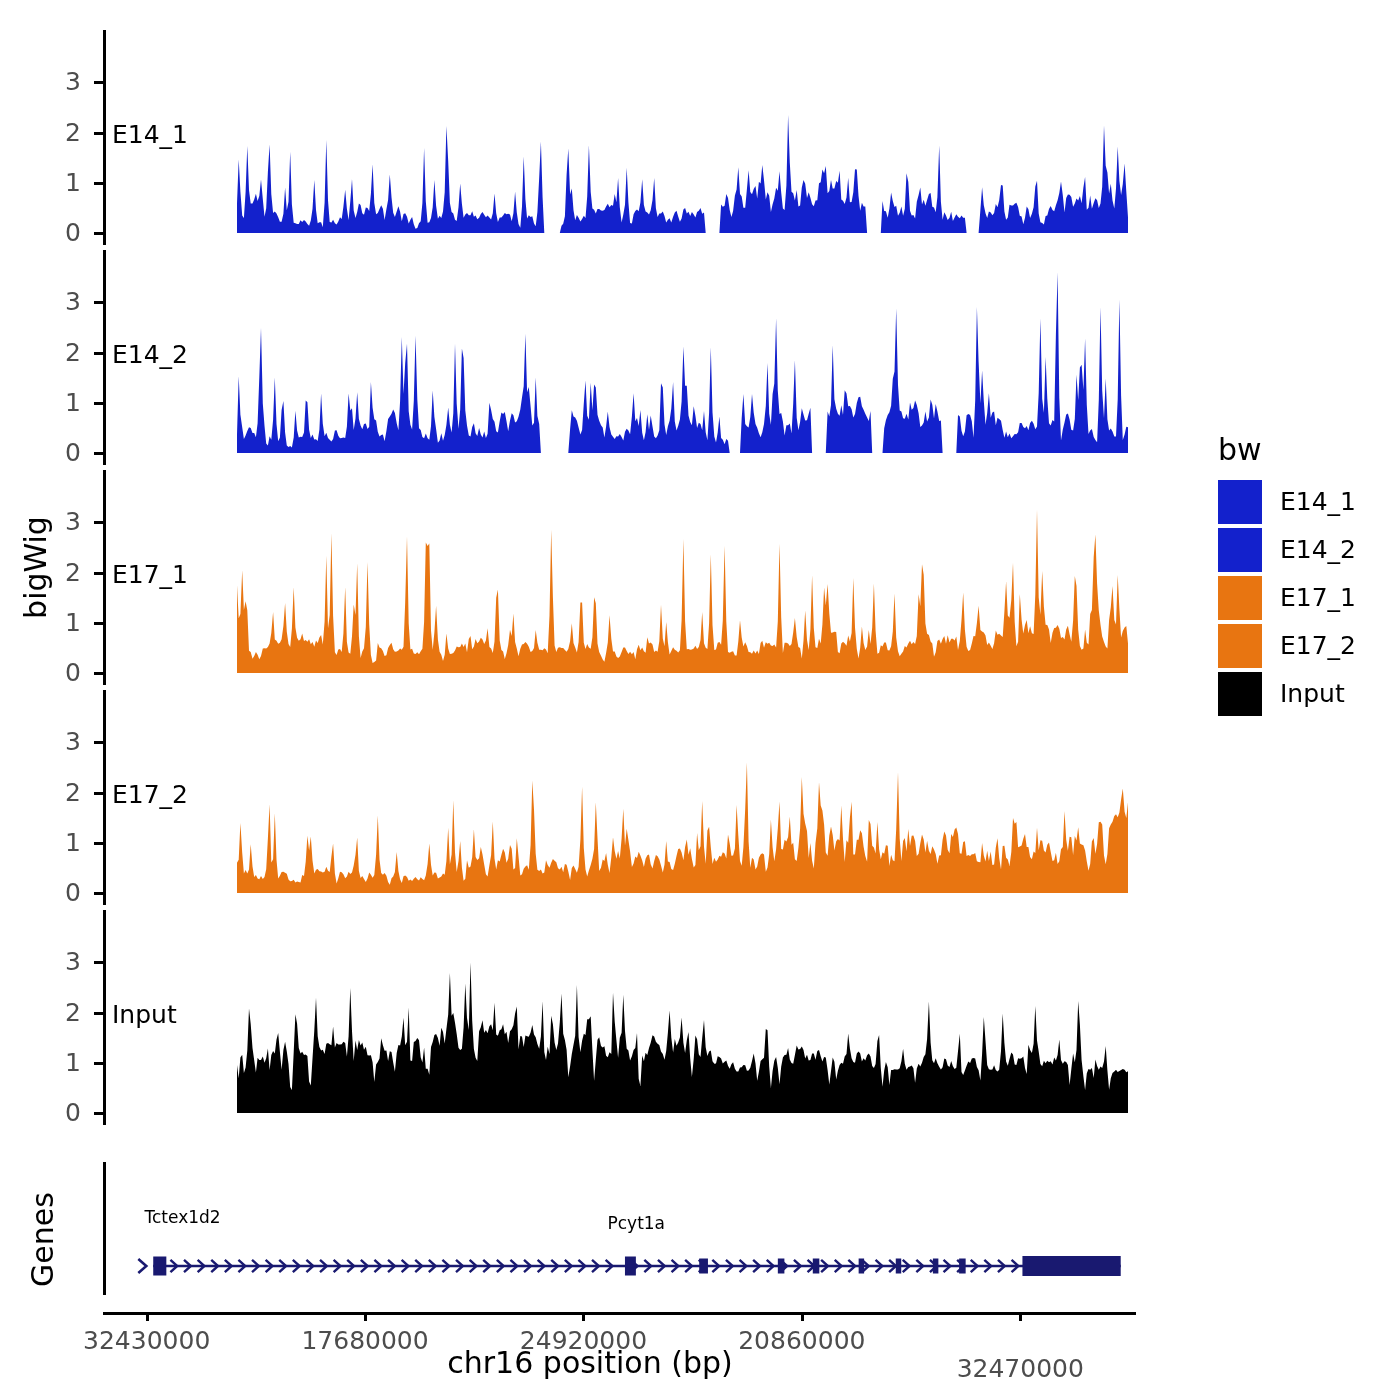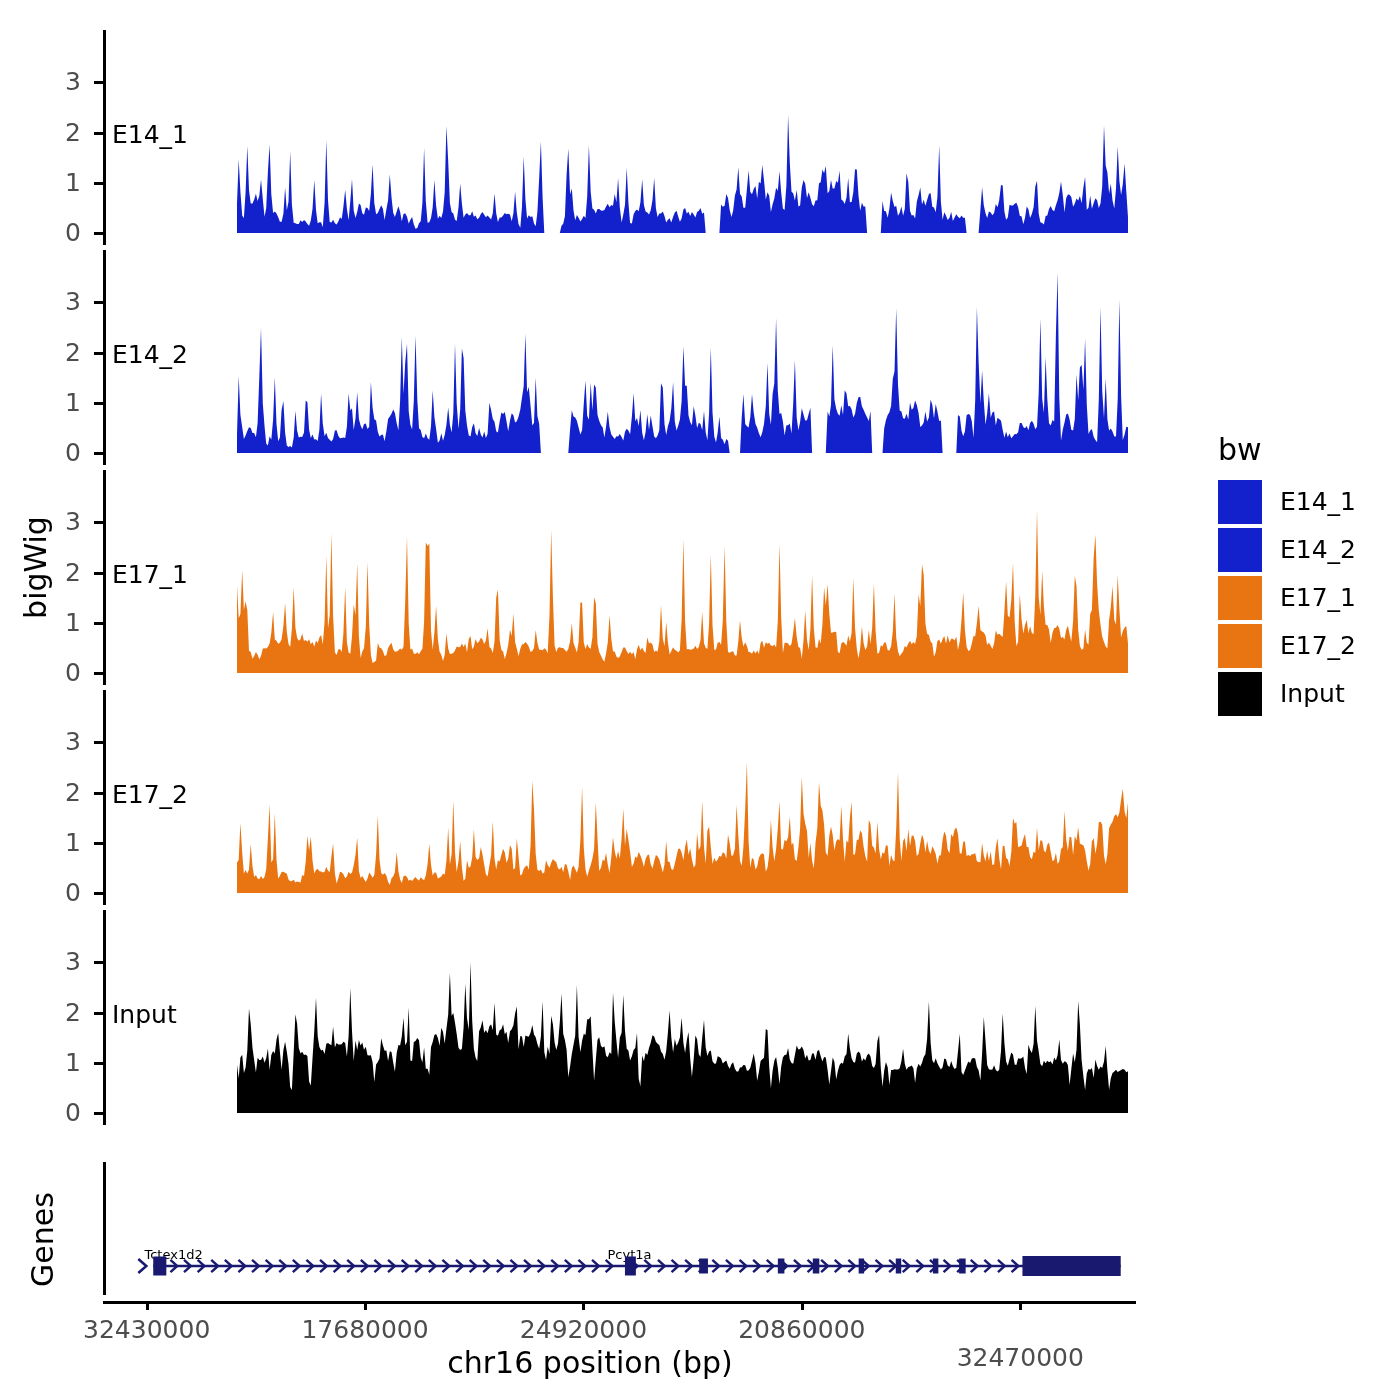--- a/index.html
+++ b/index.html
@@ -49,21 +49,21 @@
   .xticklabel{
     position:absolute;font-size:25px;color:#4d4d4d;
     white-space:nowrap;text-align:center;
   }
   .xaxis-title{
     position:absolute;font-size:30px;color:#000;
     white-space:nowrap;text-align:center;
   }
 
   .gene-label{
-    position:absolute;font-size:13px;color:#000;white-space:nowrap;margin-top:40px;
+    position:absolute;font-size:17px;color:#000;white-space:nowrap;
   }
   .legend-title{
     position:absolute;font-size:30px;color:#000;white-space:nowrap;
   }
   .legend-key{position:absolute;width:44px;height:44px;}
   .legend-label{
     position:absolute;font-size:25px;color:#000;white-space:nowrap;
     line-height:44px;
   }
 </style>
@@ -150,21 +150,21 @@
         <div class="panel-tag" style="left: 112px; top: 89.6px;">Input</div>
         <svg class="track-svg" width="1160" height="215" style="left: 0px; top: 0px;">
           <path d="M 237.0 203.0 L 237.0 155.0 L 238.7 168.3 L 240.4 147.5 L 242.2 144.7 L 243.9 163.0 L 245.6 157.6 L 247.3 140.5 L 249.0 98.6 L 250.7 113.9 L 252.5 137.9 L 254.2 150.3 L 255.9 162.5 L 257.6 147.7 L 259.3 150.1 L 261.0 150.1 L 262.8 146.5 L 264.5 152.8 L 266.2 148.3 L 267.9 138.4 L 269.6 159.9 L 271.3 144.9 L 273.1 140.9 L 274.8 143.4 L 276.5 129.5 L 278.2 123.0 L 279.9 141.7 L 281.6 159.7 L 283.4 140.0 L 285.1 131.7 L 286.8 141.4 L 288.5 154.0 L 290.2 177.1 L 291.9 179.9 L 293.7 142.3 L 295.4 104.2 L 297.1 113.8 L 298.8 137.9 L 300.5 143.6 L 302.2 141.8 L 304.0 145.1 L 305.7 144.5 L 307.4 145.9 L 309.1 171.6 L 310.8 175.5 L 312.5 148.4 L 314.3 120.5 L 316.0 87.7 L 317.7 126.2 L 319.4 136.9 L 321.1 140.5 L 322.8 139.7 L 324.6 143.9 L 326.3 133.8 L 328.0 133.1 L 329.7 134.2 L 331.4 135.3 L 333.1 116.6 L 334.9 137.4 L 336.6 133.1 L 338.3 134.4 L 340.0 134.6 L 341.7 134.3 L 343.4 131.7 L 345.2 133.1 L 346.9 146.6 L 348.6 126.2 L 350.3 78.0 L 352.0 121.1 L 353.7 150.9 L 355.5 130.4 L 357.2 140.1 L 358.9 129.9 L 360.6 135.4 L 362.3 132.4 L 364.0 139.8 L 365.8 136.7 L 367.5 145.3 L 369.2 145.4 L 370.9 145.2 L 372.6 152.3 L 374.3 172.1 L 376.1 154.6 L 377.8 151.9 L 379.5 148.4 L 381.2 128.3 L 382.9 135.2 L 384.6 140.7 L 386.4 140.6 L 388.1 151.1 L 389.8 141.2 L 391.5 142.1 L 393.2 152.6 L 394.9 161.8 L 396.7 143.1 L 398.4 135.0 L 400.1 135.6 L 401.8 126.6 L 403.5 107.8 L 405.2 135.2 L 407.0 131.8 L 408.7 97.6 L 410.4 150.4 L 412.1 151.1 L 413.8 132.0 L 415.5 130.9 L 417.3 128.0 L 419.0 130.2 L 420.7 147.2 L 422.4 152.6 L 424.1 137.4 L 425.8 158.8 L 427.6 158.8 L 429.3 164.7 L 431.0 137.0 L 432.7 132.1 L 434.4 125.0 L 436.1 124.1 L 437.9 127.9 L 439.6 135.8 L 441.3 117.8 L 443.0 121.9 L 444.7 133.5 L 446.4 119.1 L 448.2 104.4 L 449.9 63.0 L 451.6 105.7 L 453.3 102.9 L 455.0 112.8 L 456.7 124.1 L 458.5 137.7 L 460.2 140.0 L 461.9 138.7 L 463.6 117.5 L 465.3 73.5 L 467.0 108.1 L 468.8 120.1 L 470.5 52.4 L 472.2 110.7 L 473.9 138.9 L 475.6 147.7 L 477.3 150.9 L 479.1 121.3 L 480.8 117.3 L 482.5 110.3 L 484.2 122.7 L 485.9 119.9 L 487.6 123.3 L 489.4 116.3 L 491.1 114.3 L 492.8 120.3 L 494.5 92.7 L 496.2 124.6 L 497.9 125.8 L 499.7 120.2 L 501.4 119.3 L 503.1 114.2 L 504.8 124.2 L 506.5 121.8 L 508.2 133.0 L 510.0 121.2 L 511.7 119.3 L 513.4 115.2 L 515.1 103.4 L 516.8 96.4 L 518.5 139.2 L 520.3 126.1 L 522.0 126.4 L 523.7 137.1 L 525.4 125.6 L 527.1 126.3 L 528.8 126.8 L 530.6 122.6 L 532.3 114.9 L 534.0 124.5 L 535.7 127.2 L 537.4 133.9 L 539.2 138.7 L 540.9 126.6 L 542.6 91.3 L 544.3 141.9 L 546.0 150.0 L 547.7 136.7 L 549.5 143.9 L 551.2 105.8 L 552.9 114.2 L 554.6 132.5 L 556.3 140.0 L 558.0 133.5 L 559.8 112.3 L 561.5 83.6 L 563.2 123.7 L 564.9 130.0 L 566.6 139.7 L 568.3 167.2 L 570.1 156.2 L 571.8 144.0 L 573.5 134.7 L 575.2 125.8 L 576.9 74.9 L 578.6 127.3 L 580.4 142.3 L 582.1 130.8 L 583.8 123.8 L 585.5 124.9 L 587.2 109.3 L 588.9 109.3 L 590.7 106.3 L 592.4 140.0 L 594.1 170.7 L 595.8 149.7 L 597.5 129.7 L 599.2 127.3 L 601.0 136.1 L 602.7 137.5 L 604.4 136.3 L 606.1 145.8 L 607.8 147.3 L 609.5 142.2 L 611.3 144.0 L 613.0 82.4 L 614.7 111.5 L 616.4 130.2 L 618.1 147.8 L 619.8 127.7 L 621.6 122.8 L 623.3 84.8 L 625.0 121.1 L 626.7 138.8 L 628.4 140.6 L 630.1 150.5 L 631.9 146.3 L 633.6 140.0 L 635.3 138.0 L 637.0 123.1 L 638.7 168.8 L 640.4 176.1 L 642.2 145.4 L 643.9 151.2 L 645.6 142.7 L 647.3 145.1 L 649.0 138.1 L 650.7 132.8 L 652.5 125.2 L 654.2 126.4 L 655.9 131.7 L 657.6 133.8 L 659.3 135.0 L 661.0 141.5 L 662.8 144.0 L 664.5 149.7 L 666.2 140.9 L 667.9 122.5 L 669.6 100.4 L 671.3 127.5 L 673.1 142.5 L 674.8 129.0 L 676.5 135.8 L 678.2 132.5 L 679.9 127.6 L 681.6 107.6 L 683.4 132.7 L 685.1 143.1 L 686.8 130.2 L 688.5 122.0 L 690.2 148.6 L 691.9 166.9 L 693.7 149.0 L 695.4 125.5 L 697.1 129.3 L 698.8 144.2 L 700.5 146.9 L 702.2 128.0 L 704.0 110.0 L 705.7 137.2 L 707.4 146.1 L 709.1 141.6 L 710.8 140.6 L 712.5 151.3 L 714.3 153.7 L 716.0 153.5 L 717.7 146.3 L 719.4 147.0 L 721.1 148.4 L 722.8 153.6 L 724.6 151.7 L 726.3 150.4 L 728.0 155.8 L 729.7 158.8 L 731.4 154.2 L 733.1 152.3 L 734.9 158.7 L 736.6 161.5 L 738.3 161.5 L 740.0 157.6 L 741.7 157.3 L 743.4 154.9 L 745.2 155.2 L 746.9 160.8 L 748.6 160.4 L 750.3 157.7 L 752.0 151.0 L 753.7 143.5 L 755.5 153.6 L 757.2 170.8 L 758.9 161.8 L 760.6 151.1 L 762.3 149.2 L 764.0 147.8 L 765.8 119.0 L 767.5 120.2 L 769.2 156.5 L 770.9 178.1 L 772.6 160.9 L 774.3 150.7 L 776.1 147.1 L 777.8 157.8 L 779.5 174.2 L 781.2 156.4 L 782.9 147.5 L 784.6 145.1 L 786.4 144.7 L 788.1 138.0 L 789.8 149.5 L 791.5 152.9 L 793.2 153.8 L 794.9 144.9 L 796.7 135.5 L 798.4 139.4 L 800.1 139.0 L 801.8 136.4 L 803.5 140.1 L 805.2 148.6 L 807.0 144.8 L 808.7 150.6 L 810.4 150.1 L 812.1 143.6 L 813.8 143.4 L 815.5 149.7 L 817.3 141.0 L 819.0 140.0 L 820.7 146.3 L 822.4 151.4 L 824.1 147.1 L 825.8 147.6 L 827.6 159.9 L 829.3 174.5 L 831.0 161.0 L 832.7 147.5 L 834.4 151.7 L 836.2 169.4 L 837.9 160.7 L 839.6 155.1 L 841.3 152.8 L 843.0 153.8 L 844.7 146.5 L 846.5 144.1 L 848.2 123.6 L 849.9 138.4 L 851.6 148.2 L 853.3 151.9 L 855.0 152.8 L 856.8 143.4 L 858.5 141.4 L 860.2 143.6 L 861.9 151.4 L 863.6 148.2 L 865.3 150.5 L 867.1 145.3 L 868.8 143.6 L 870.5 146.4 L 872.2 156.0 L 873.9 158.1 L 875.6 153.9 L 877.4 131.0 L 879.1 125.1 L 880.8 158.1 L 882.5 176.8 L 884.2 160.5 L 885.9 151.9 L 887.7 157.2 L 889.4 174.9 L 891.1 160.0 L 892.8 160.0 L 894.5 159.3 L 896.2 159.5 L 898.0 159.4 L 899.7 158.2 L 901.4 151.2 L 903.1 138.7 L 904.8 153.7 L 906.5 159.8 L 908.3 156.9 L 910.0 156.4 L 911.7 155.5 L 913.4 158.3 L 915.1 172.7 L 916.8 158.5 L 918.6 153.7 L 920.3 156.5 L 922.0 152.8 L 923.7 147.0 L 925.4 144.3 L 927.1 128.9 L 928.9 91.4 L 930.6 132.4 L 932.3 150.3 L 934.0 153.3 L 935.7 148.2 L 937.4 153.2 L 939.2 156.8 L 940.9 159.4 L 942.6 157.2 L 944.3 148.6 L 946.0 149.2 L 947.7 155.6 L 949.5 156.9 L 951.2 151.1 L 952.9 156.2 L 954.6 158.9 L 956.3 157.7 L 958.0 141.3 L 959.8 123.8 L 961.5 161.9 L 963.2 165.1 L 964.9 160.6 L 966.6 155.8 L 968.3 151.6 L 970.1 152.9 L 971.8 148.4 L 973.5 148.0 L 975.2 148.5 L 976.9 157.0 L 978.6 160.3 L 980.4 170.6 L 982.1 143.7 L 983.8 106.9 L 985.5 131.1 L 987.2 155.1 L 988.9 159.3 L 990.7 159.7 L 992.4 159.6 L 994.1 155.3 L 995.8 160.0 L 997.5 161.5 L 999.2 159.7 L 1001.0 141.1 L 1002.7 103.5 L 1004.4 133.1 L 1006.1 151.5 L 1007.8 155.7 L 1009.5 148.9 L 1011.3 142.5 L 1013.0 144.4 L 1014.7 154.6 L 1016.4 155.0 L 1018.1 148.2 L 1019.8 148.7 L 1021.6 148.3 L 1023.3 146.5 L 1025.0 158.0 L 1026.7 164.1 L 1028.4 134.8 L 1030.1 140.0 L 1031.9 143.0 L 1033.6 133.7 L 1035.3 96.0 L 1037.0 130.4 L 1038.7 141.5 L 1040.4 154.0 L 1042.2 156.3 L 1043.9 150.8 L 1045.6 153.2 L 1047.3 150.8 L 1049.0 152.2 L 1050.7 151.3 L 1052.5 154.4 L 1054.2 147.5 L 1055.9 150.5 L 1057.6 145.1 L 1059.3 129.4 L 1061.0 150.1 L 1062.8 153.7 L 1064.5 151.3 L 1066.2 152.0 L 1067.9 154.9 L 1069.6 174.9 L 1071.3 159.3 L 1073.1 143.4 L 1074.8 152.3 L 1076.5 139.9 L 1078.2 90.9 L 1079.9 114.9 L 1081.6 150.0 L 1083.4 166.4 L 1085.1 179.9 L 1086.8 163.3 L 1088.5 159.0 L 1090.2 159.7 L 1091.9 158.0 L 1093.7 168.1 L 1095.4 149.4 L 1097.1 156.0 L 1098.8 159.7 L 1100.5 156.5 L 1102.2 157.9 L 1104.0 151.4 L 1105.7 136.1 L 1107.4 160.3 L 1109.1 179.8 L 1110.8 168.3 L 1112.5 163.1 L 1114.3 161.4 L 1116.0 159.7 L 1117.7 162.1 L 1119.4 160.9 L 1121.1 159.9 L 1122.8 158.9 L 1124.6 159.8 L 1126.3 162.2 L 1128.0 161.2 L 1128.0 203.0 Z" fill="#000000" stroke="none"></path>
         </svg>
       </div>
     </div>
 
   <div id="genes-panel" style="position: absolute; left: 0px; top: 1162px; width: 1160px; height: 133px;">
       <div class="axis-line" style="left: 103px; height: 133px;"></div>
       <div class="gene-label" style="left: 144.495px; top: 45px;">Tctex1d2</div>
-      <div class="gene-label" style="left: 607.488px; top: 45px;">Pcyt1a</div>
+      <div class="gene-label" style="left: 607.488px; top: 51px;">Pcyt1a</div>
       <svg class="track-svg" width="1160" height="133" style="left: 0px; top: 0px;">
         <path d="M 138.3107822410148 97 L 146.3107822410148 104 L 138.3107822410148 111" fill="none" stroke="#191970" stroke-width="2.6"></path>
         <line x1="153.23044397463002" x2="627.1437632135306" y1="104" y2="104" stroke="#191970" stroke-width="2.6"></line>
         <path d="M 156.83044397463001 97.8 L 163.63044397463003 104 L 156.83044397463001 110.2" fill="none" stroke="#191970" stroke-width="2.4"></path>
         <path d="M 170.43044397463 97.8 L 177.23044397463002 104 L 170.43044397463 110.2" fill="none" stroke="#191970" stroke-width="2.4"></path>
         <path d="M 184.03044397463 97.8 L 190.83044397463001 104 L 184.03044397463 110.2" fill="none" stroke="#191970" stroke-width="2.4"></path>
         <path d="M 197.63044397463 97.8 L 204.43044397463 104 L 197.63044397463 110.2" fill="none" stroke="#191970" stroke-width="2.4"></path>
         <path d="M 211.23044397463 97.8 L 218.03044397463 104 L 211.23044397463 110.2" fill="none" stroke="#191970" stroke-width="2.4"></path>
         <path d="M 224.83044397463 97.8 L 231.63044397463 104 L 224.83044397463 110.2" fill="none" stroke="#191970" stroke-width="2.4"></path>
         <path d="M 238.43044397462998 97.8 L 245.23044397463 104 L 238.43044397462998 110.2" fill="none" stroke="#191970" stroke-width="2.4"></path>
@@ -238,21 +238,21 @@
         <rect x="777.8350951374207" y="96.5" width="6.551797040169163" height="15" fill="#191970"></rect>
         <rect x="812.7780126849894" y="96.5" width="6.551797040169049" height="15" fill="#191970"></rect>
         <rect x="858.6405919661734" y="96.5" width="5.459830866807579" height="15" fill="#191970"></rect>
         <rect x="895.7674418604652" y="96.5" width="5.459830866807579" height="15" fill="#191970"></rect>
         <rect x="932.8942917547569" y="96.5" width="5.4598308668076925" height="15" fill="#191970"></rect>
         <rect x="959.1014799154334" y="96.5" width="6.551797040169163" height="15" fill="#191970"></rect>
         <rect x="1022.4355179704016" y="94" width="98.2769556025371" height="20" fill="#191970"></rect>
       </svg>
     </div>
 
-  <div id="xaxis" style="position: absolute; left: 0px; top: 4px; width: 1400px; height: 100px;">
+  <div id="xaxis" style="position: absolute; left: 0px; top: 15px; width: 1400px; height: 100px;">
       <div class="xaxis-line" style="left: 103px; top: 1297px; width: 1033px;"></div>
       <div class="xtick" style="left: 145.679px; top: 1297px;"></div>
       <div class="xticklabel" style="left: 56.6786px; top: 1311px; width: 180px;">32430000</div>
       <div class="xtick" style="left: 364.072px; top: 1297px;"></div>
       <div class="xticklabel" style="left: 275.072px; top: 1311px; width: 180px;">17680000</div>
       <div class="xtick" style="left: 582.465px; top: 1297px;"></div>
       <div class="xticklabel" style="left: 493.465px; top: 1311px; width: 180px;">24920000</div>
       <div class="xtick" style="left: 800.858px; top: 1297px;"></div>
       <div class="xticklabel" style="left: 711.858px; top: 1311px; width: 180px;">20860000</div>
       <div class="xtick" style="left: 1019.25px; top: 1297px;"></div>

